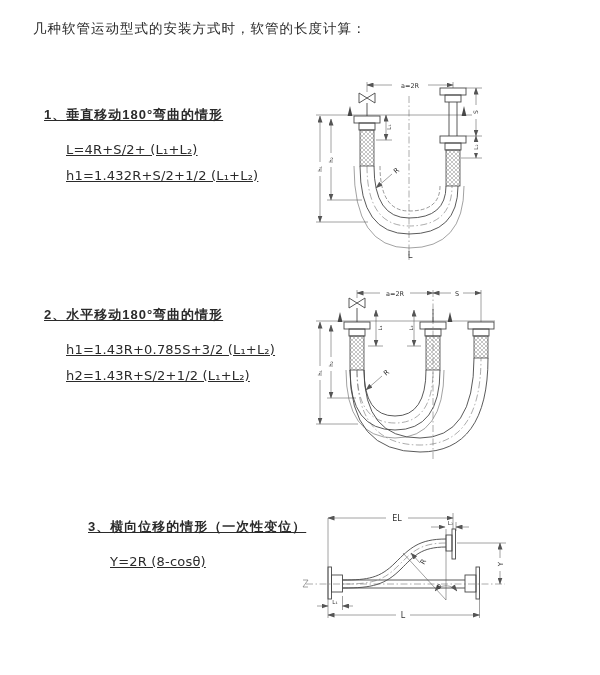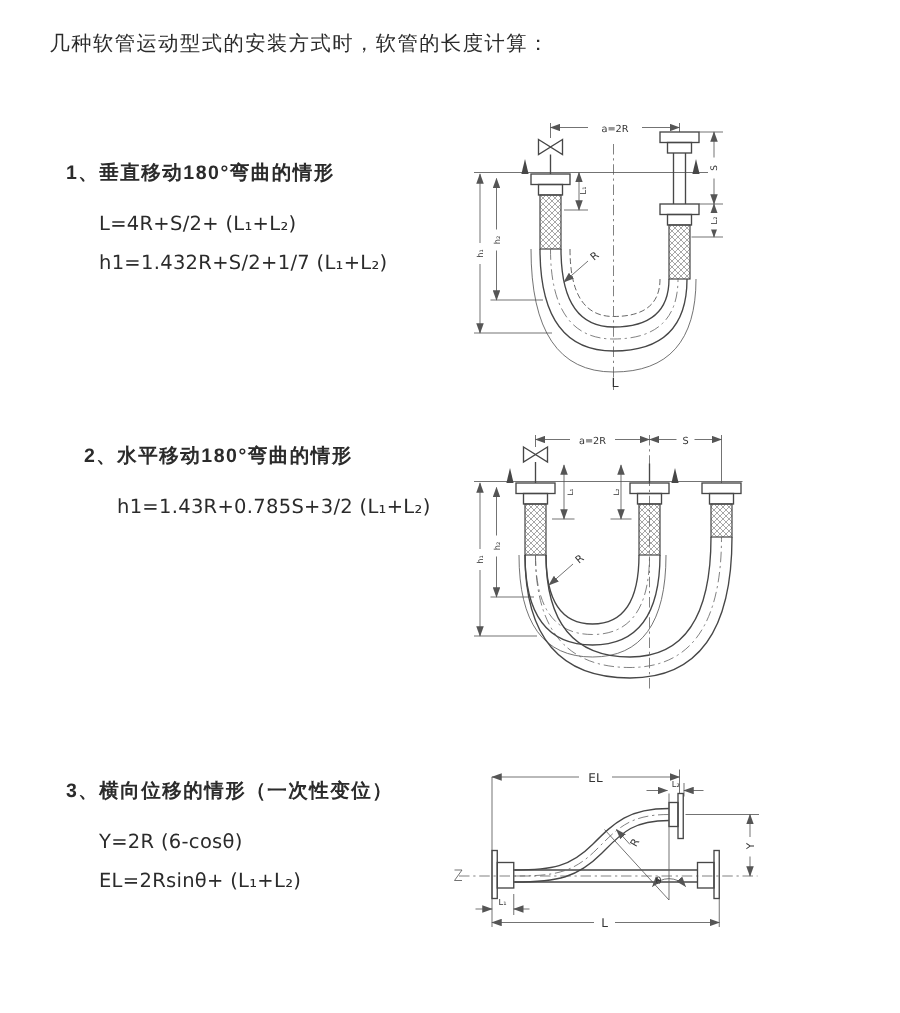--- a/index.html
+++ b/index.html
@@ -1,21 +1,21 @@
 <!DOCTYPE html>
 <html><head>
 <meta charset="utf-8">
 <style>
   html,body{margin:0;padding:0;background:#fff;}
   body{width:600px;height:675px;position:relative;overflow:hidden;
        font-family:"Liberation Sans","DejaVu Sans",sans-serif;color:#2b2b2b;}
   .title{position:absolute;left:33px;top:20px;font-size:13.5px;font-weight:normal;
          letter-spacing:1px;}
-  .section{position:absolute;left:44px;}
-  .sec1{top:106px;} .sec2{top:295px;margin-left:12px;} .sec3{top:518px;}
+  .section{position:absolute;left:44px;text-decoration:underline;}
+  .sec1{top:106px;} .sec2{top:306px;} .sec3{top:518px;margin-left:44px;}
   .sec-heading{font-size:13px;font-weight:bold;letter-spacing:1px;margin:0 0 13px 0;}
   .formulas{margin-left:22px;font-family:"DejaVu Sans",sans-serif;}
   .formula{font-size:13px;line-height:26px;letter-spacing:0.2px;white-space:pre;}
   .diagram{position:absolute;}
   .d1{left:310px;top:72px;} .d2{left:310px;top:278px;} .d3{left:300px;top:503px;}
   svg{font-family:"DejaVu Sans",sans-serif;}
   svg text{fill:#333;}
   .geo{stroke:#474747;stroke-width:0.9;fill:none;}
   .thin{stroke:#555;stroke-width:0.55;fill:none;}
   .dim{stroke:#555;stroke-width:0.55;fill:none;}
@@ -38,21 +38,21 @@
     </pattern>
   </defs>
 </svg>
 
 <div class="title">几种软管运动型式的安装方式时，软管的长度计算：</div>
 
 <div class="section sec1">
   <div class="sec-heading">1、垂直移动180°弯曲的情形</div>
   <div class="formulas">
     <div class="formula">L=4R+S/2+ (L₁+L₂)</div>
-    <div class="formula">h1=1.432R+S/2+1/7 (L₁+L₂)</div>
+    <div class="formula">h1=1.432R+S/2+1/2 (L₁+L₂)</div>
   </div>
 </div>
 
 <svg class="diagram d1" width="290" height="195" viewBox="0 0 290 195">
 
   <line class="cl" x1="99" y1="24" x2="99" y2="188"></line>
 
   <g>
     <line class="dim" x1="57" y1="10" x2="57" y2="20"></line>
     <line class="dim" x1="143" y1="10" x2="143" y2="16"></line>
@@ -129,20 +129,21 @@
     <line class="dim" x1="82" y1="102" x2="66" y2="116" marker-end="url(#arr)"></line>
     <text font-size="7" transform="rotate(-40 86 102)" x="86" y="102">R</text>
   </g>
   <text x="100" y="186" font-size="8.5" text-anchor="middle">L</text>
 </svg>
 
 <div class="section sec2">
   <div class="sec-heading">2、水平移动180°弯曲的情形</div>
   <div class="formulas">
     <div class="formula">h1=1.43R+0.785S+3/2 (L₁+L₂)</div>
+    <div class="formula">h2=1.43R+S/2+1/2 (L₁+L₂)</div>
   </div>
 </div>
 
 <svg class="diagram d2" width="290" height="190" viewBox="0 0 290 190">
   <line class="cl" x1="123" y1="12" x2="123" y2="182"></line>
 
   <g>
     <line class="dim" x1="47" y1="12" x2="47" y2="20"></line>
     <line class="dim" x1="171" y1="12" x2="171" y2="44"></line>
     <line class="dim" x1="47" y1="15" x2="123" y2="15" marker-start="url(#arr)" marker-end="url(#arr)"></line>
@@ -219,22 +220,21 @@
 
   <g>
     <line class="dim" x1="72" y1="98" x2="56" y2="112" marker-end="url(#arr)"></line>
     <text font-size="7" transform="rotate(-40 76 98)" x="76" y="98">R</text>
   </g>
 </svg>
 
 <div class="section sec3">
   <div class="sec-heading">3、横向位移的情形（一次性变位）</div>
   <div class="formulas">
-    <div class="formula">Y=2R (6-cosθ)</div>
-    <div class="formula">EL=2Rsinθ+ (L₁+L₂)</div>
+    <div class="formula">Y=2R (8-cosθ)</div>
   </div>
 </div>
 
 <svg class="diagram d3" width="300" height="145" viewBox="0 0 300 145">
 
   <line class="cl" x1="6" y1="81" x2="205" y2="81"></line>
   <path class="thin" d="M3,77 h5 l-5,7 h5"></path>
 
   <g>
     <line class="dim" x1="28" y1="15" x2="28" y2="115"></line>

